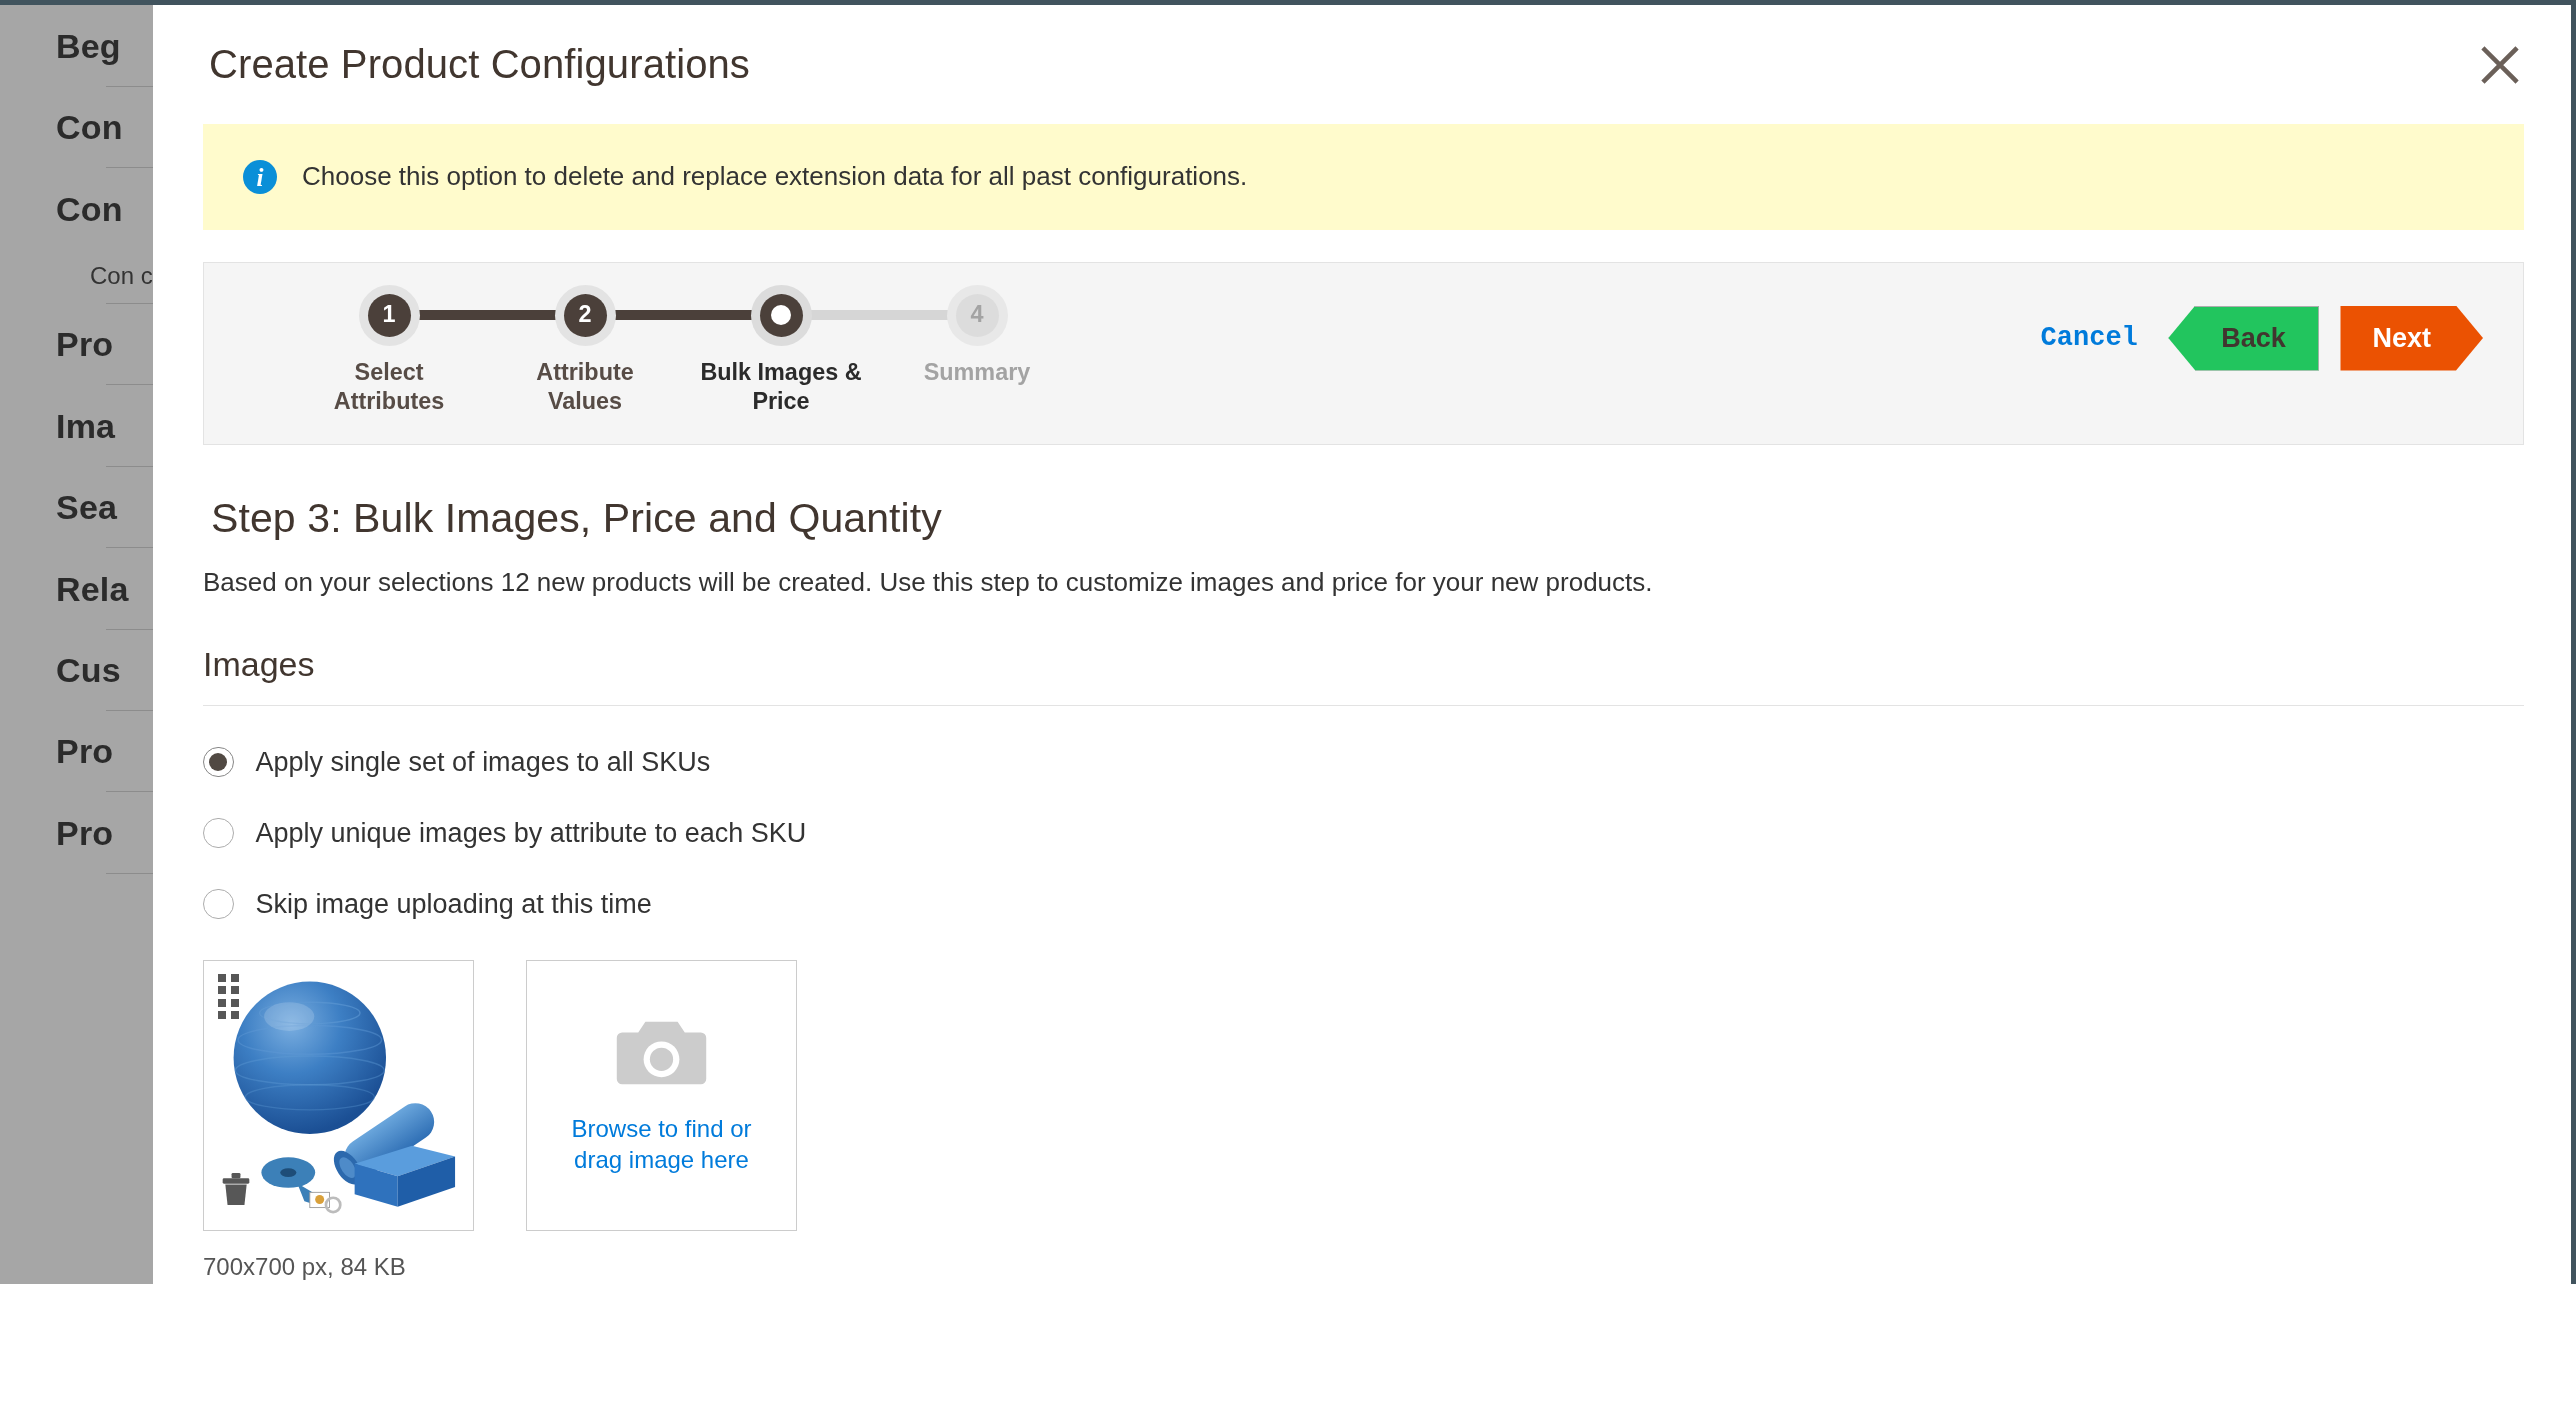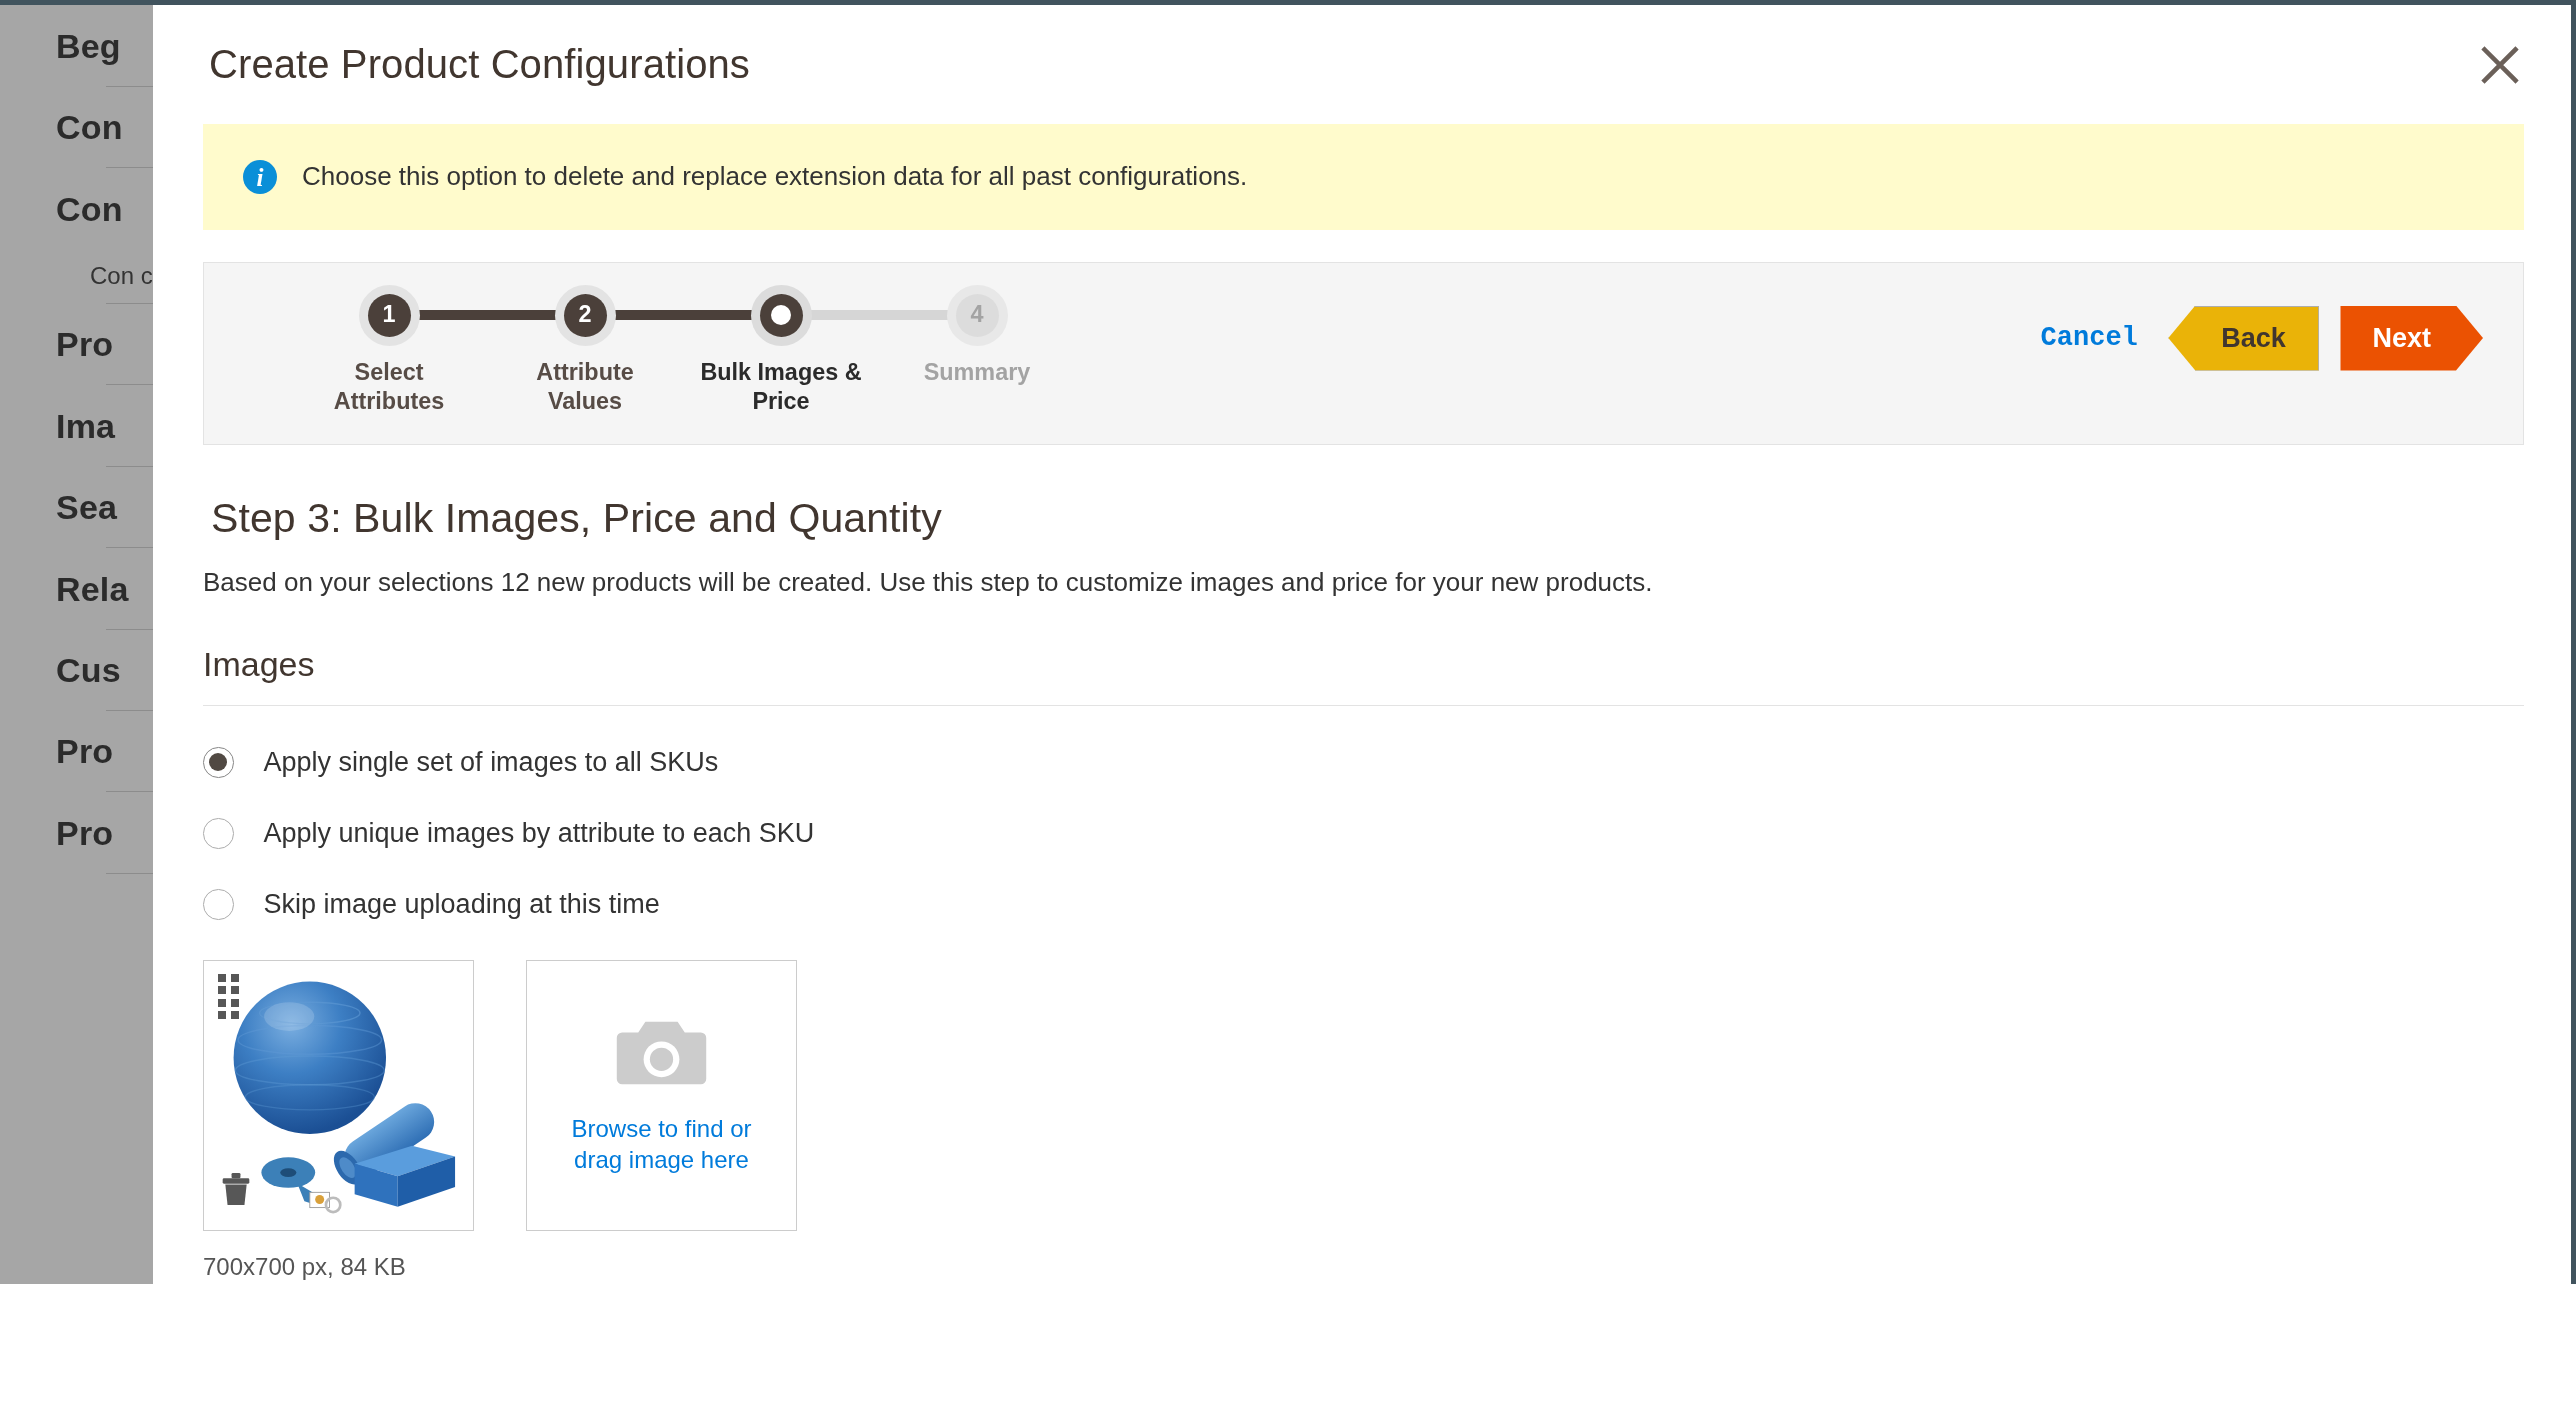--- a/index.html
+++ b/index.html
@@ -230,21 +230,21 @@
     height: 65px;
     display: flex;
     align-items: center;
     font-size: 27px;
     font-weight: bold;
     cursor: pointer;
     border: none;
     font-family: inherit;
   }
   .btn-back {
-    background: #eab308;
+    background: #22c55e;
     color: #41362f;
     padding: 0 32px 0 52px;
     margin-right: 21.6px;
     border: 0.9px solid #adadad;
     clip-path: polygon(27px 0, 100% 0, 100% 100%, 27px 100%, 0 50%);
   }
   .btn-next {
     background: #eb5202;
     color: #ffffff;
     padding: 0 52px 0 32px;
@@ -274,22 +274,22 @@
   }
   .section-rule {
     height: 0.9px;
     background: #e3e3e3;
     margin-top: 21.6px;
   }
 
   .radio-list { margin-top: 41px; }
   .radio-row {
     display: flex;
-    align-items: center;
-    gap: 30px;
+    align-items: flex-start;
+    gap: 22px;
     margin-bottom: 40px;
     cursor: pointer;
   }
   .radio {
     flex: 0 0 auto;
     width: 30.5px; height: 30.5px;
     border-radius: 50%;
     border: 1.8px solid #adadad;
     background: #ffffff;
     display: flex; align-items: center; justify-content: center;

